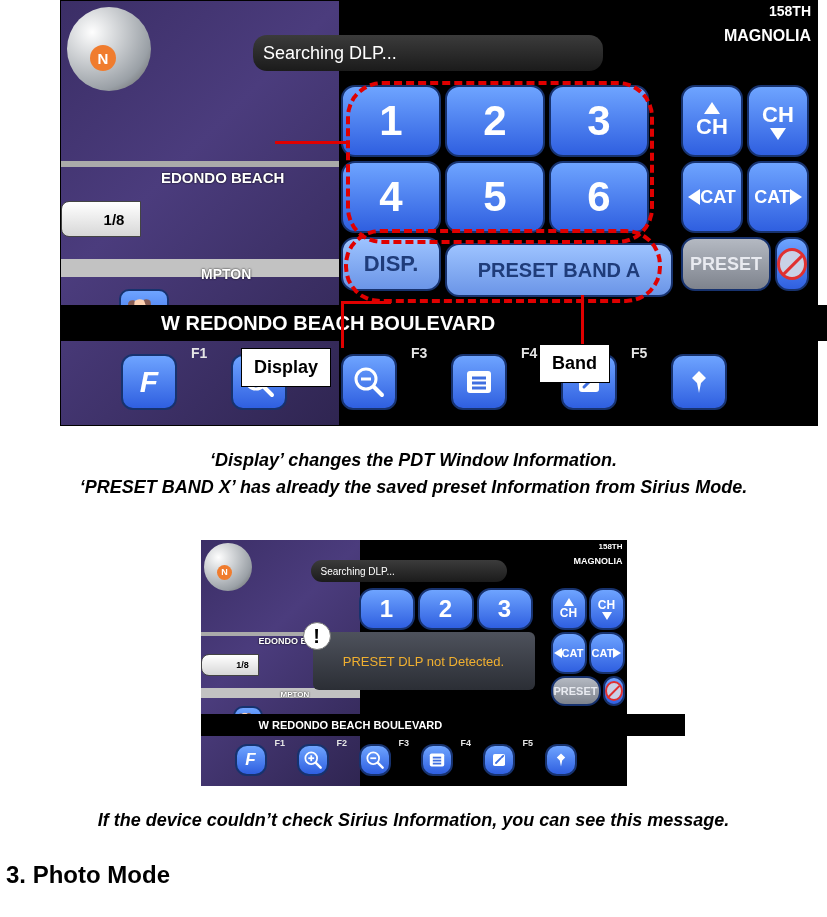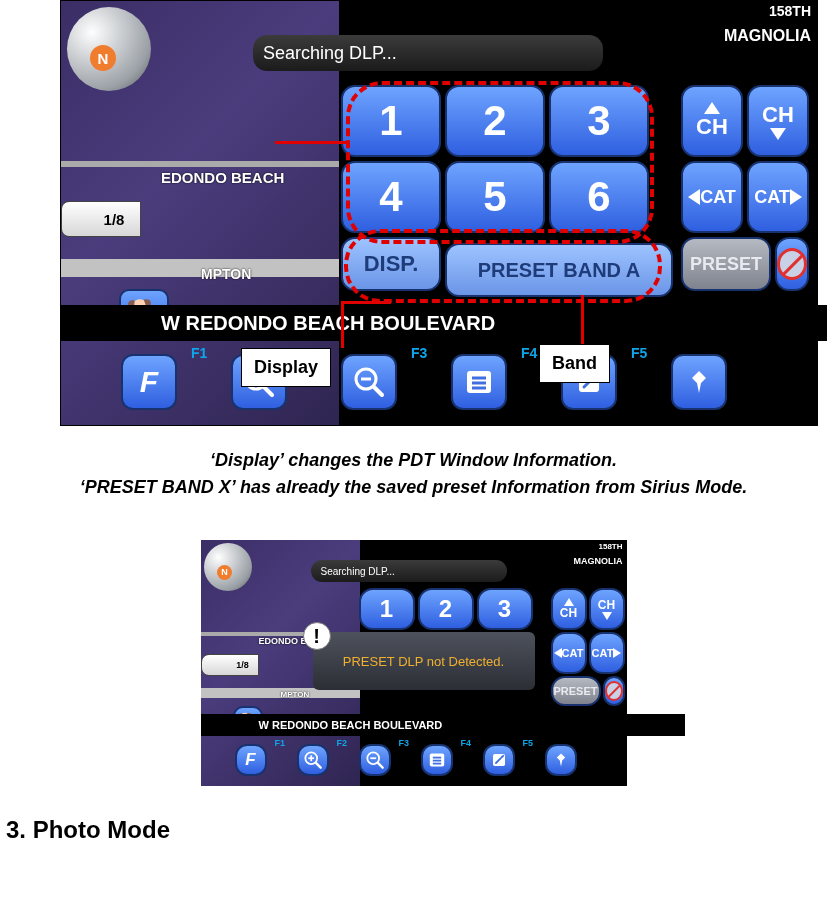--- a/index.html
+++ b/index.html
@@ -187,21 +187,21 @@
     font-weight: bold;
     display: flex; align-items: center; justify-content: center;
     box-sizing: border-box;
   }
   .shot1 .fbtn { width: 56px; height: 56px; margin-right: 54px; font-size: 30px; }
   .shot2 .fbtn { width: 32px; height: 32px; margin-right: 30px; font-size: 17px; }
   .shot1 .fbtn:first-child { margin-left: 60px; }
   .shot2 .fbtn:first-child { margin-left: 34px; }
   .flabel {
     position: absolute;
-    color: #0ea5e9;
+    color: #e5e5e5;
     font-weight: bold;
   }
   .shot1 .flabel { font-size: 14px; top: 344px; }
   .shot2 .flabel { font-size: 9px;  top: 198px; }
   .shot1 .fl1 { left: 130px; } .shot1 .fl2 { left: 240px; } .shot1 .fl3 { left: 350px; }
   .shot1 .fl4 { left: 460px; } .shot1 .fl5 { left: 570px; }
   .shot2 .fl1 { left: 74px;  } .shot2 .fl2 { left: 136px; } .shot2 .fl3 { left: 198px; }
   .shot2 .fl4 { left: 260px; } .shot2 .fl5 { left: 322px; }
   
   .callout {
@@ -470,16 +470,17 @@
         </svg>
       </div>
       <div class="fbtn">
         <svg width="18" height="18" viewBox="0 0 30 30">
           <path d="M15 4 L22 11 L17 16 L15 26 L13 16 L8 11 Z" fill="#fff"></path>
         </svg>
       </div>
     </div>
   </div>
 
+  <div class="caption first">If the device couldn’t check Sirius Information, you can see this message.</div>
 
   <div class="heading">3. Photo Mode</div>
 
 </div>
 
 </body></html>

